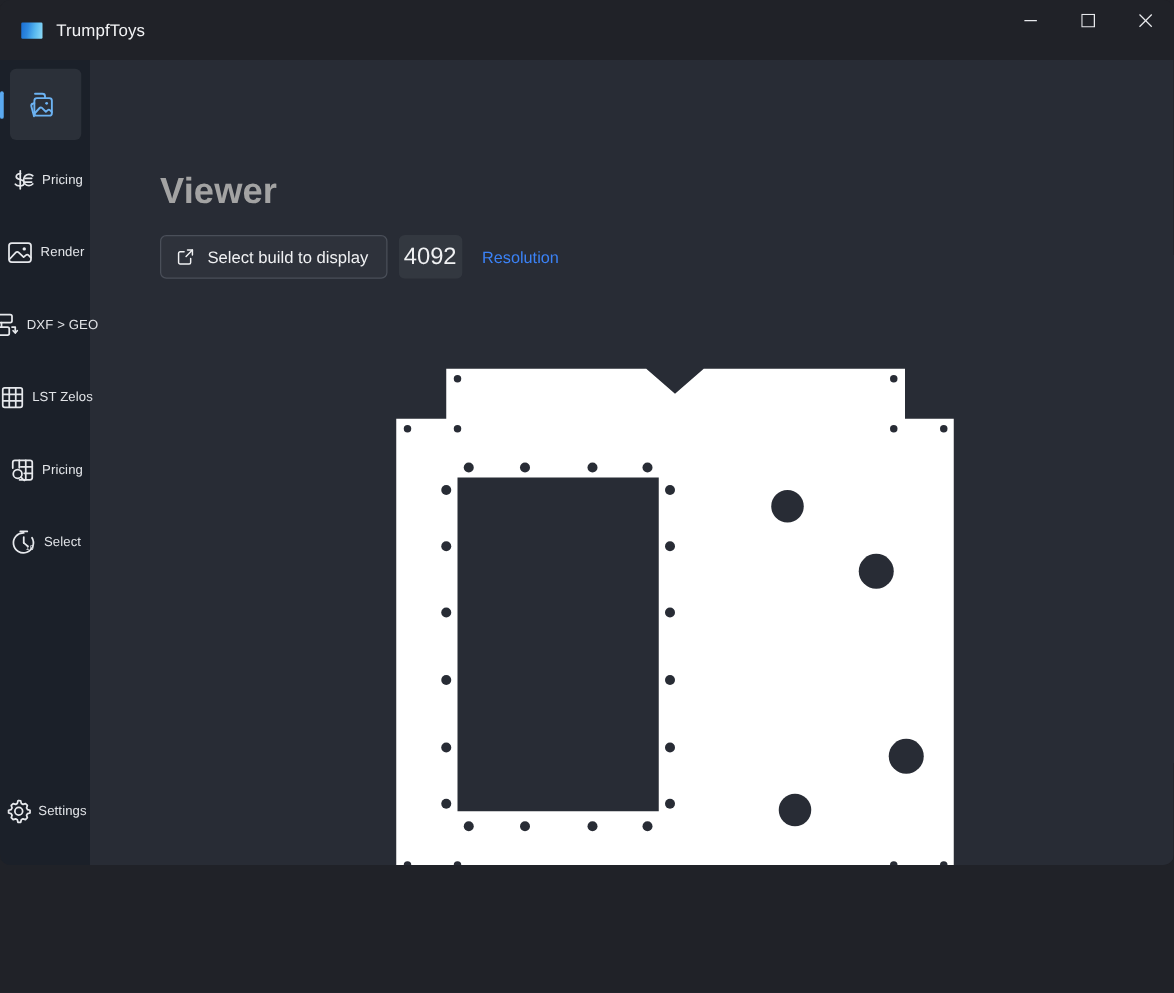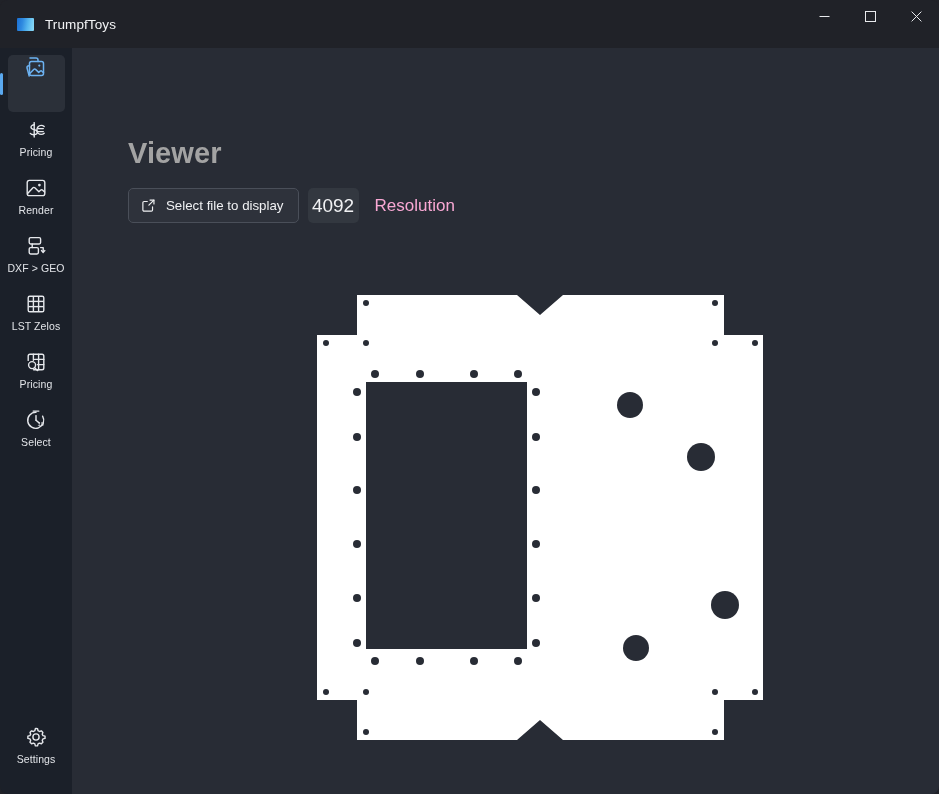--- a/index.html
+++ b/index.html
@@ -10,21 +10,21 @@
     height: 794px;
     overflow: hidden;
     background: #202228;
     font-family: "Liberation Sans", sans-serif;
     -webkit-font-smoothing: antialiased;
   }
 
   .window {
     position: relative;
     width: 939px;
-    height: 794px;
+    height: 692px;
     background: #202228;
     display: flex;
     flex-direction: column;
     border-radius: 8px;
     overflow: hidden;
   }
 
   
   .titlebar {
     height: 48px;
@@ -99,22 +99,23 @@
 
   .nav-list { width: 100%; display: flex; flex-direction: column; align-items: center; }
 
   .nav-item {
     position: relative;
     width: 57px;
     min-height: 52px;
     margin: 3px 0;
     border-radius: 5px;
     display: flex;
-    flex-direction: column;
-    align-items: center;
+    flex-direction: row;
+    align-items: center;
+    justify-content: center;
     gap: 4px;
     cursor: default;
     color: #e4e6ea;
   }
 
   .nav-item.selected {
     background: #2b3039;
     height: 57px;
   }
   .nav-item.selected::before {
@@ -204,22 +205,22 @@
     border: 1px solid transparent;
     background: #333840;
     color: #f0f1f3;
     font-size: 19px;
     font-family: "Liberation Sans", sans-serif;
     text-align: center;
     outline: none;
   }
 
   .res-label {
-    color: #f9a8d4;
-    font-size: 17px;
+    color: #3b82f6;
+    font-size: 13px;
     margin-left: 7px;
     white-space: nowrap;
   }
 
   
   .canvas-wrap {
     position: absolute;
     left: 0;
     top: 195px;
     width: 867px;
@@ -399,21 +400,21 @@
 
       <h1 class="page-title">Viewer</h1>
 
       <div class="toolbar">
         <button class="btn-select">
           <svg width="15" height="15" viewBox="0 0 16 16" fill="none" stroke="currentColor" stroke-width="1.25" stroke-linecap="round" stroke-linejoin="round">
             <path d="M9.6 2.2h4.2v4.2"></path>
             <line x1="13.8" y1="2.2" x2="8.4" y2="7.6"></line>
             <path d="M12.3 9.3v3.4a1.3 1.3 0 0 1-1.3 1.3H3.3A1.3 1.3 0 0 1 2 12.7V5a1.3 1.3 0 0 1 1.3-1.3h3.4"></path>
           </svg>
-          <span>Select file to display</span>
+          <span>Select build to display</span>
         </button>
 
         <input class="res-input" type="text" value="4092" style="">
 
         <span class="res-label">Resolution</span>
       </div>
 
       <div class="canvas-wrap">
         <svg id="part-svg" width="867" height="530" viewBox="0 0 867 530">
           <g id="part-group" transform="translate(0,-195)">

